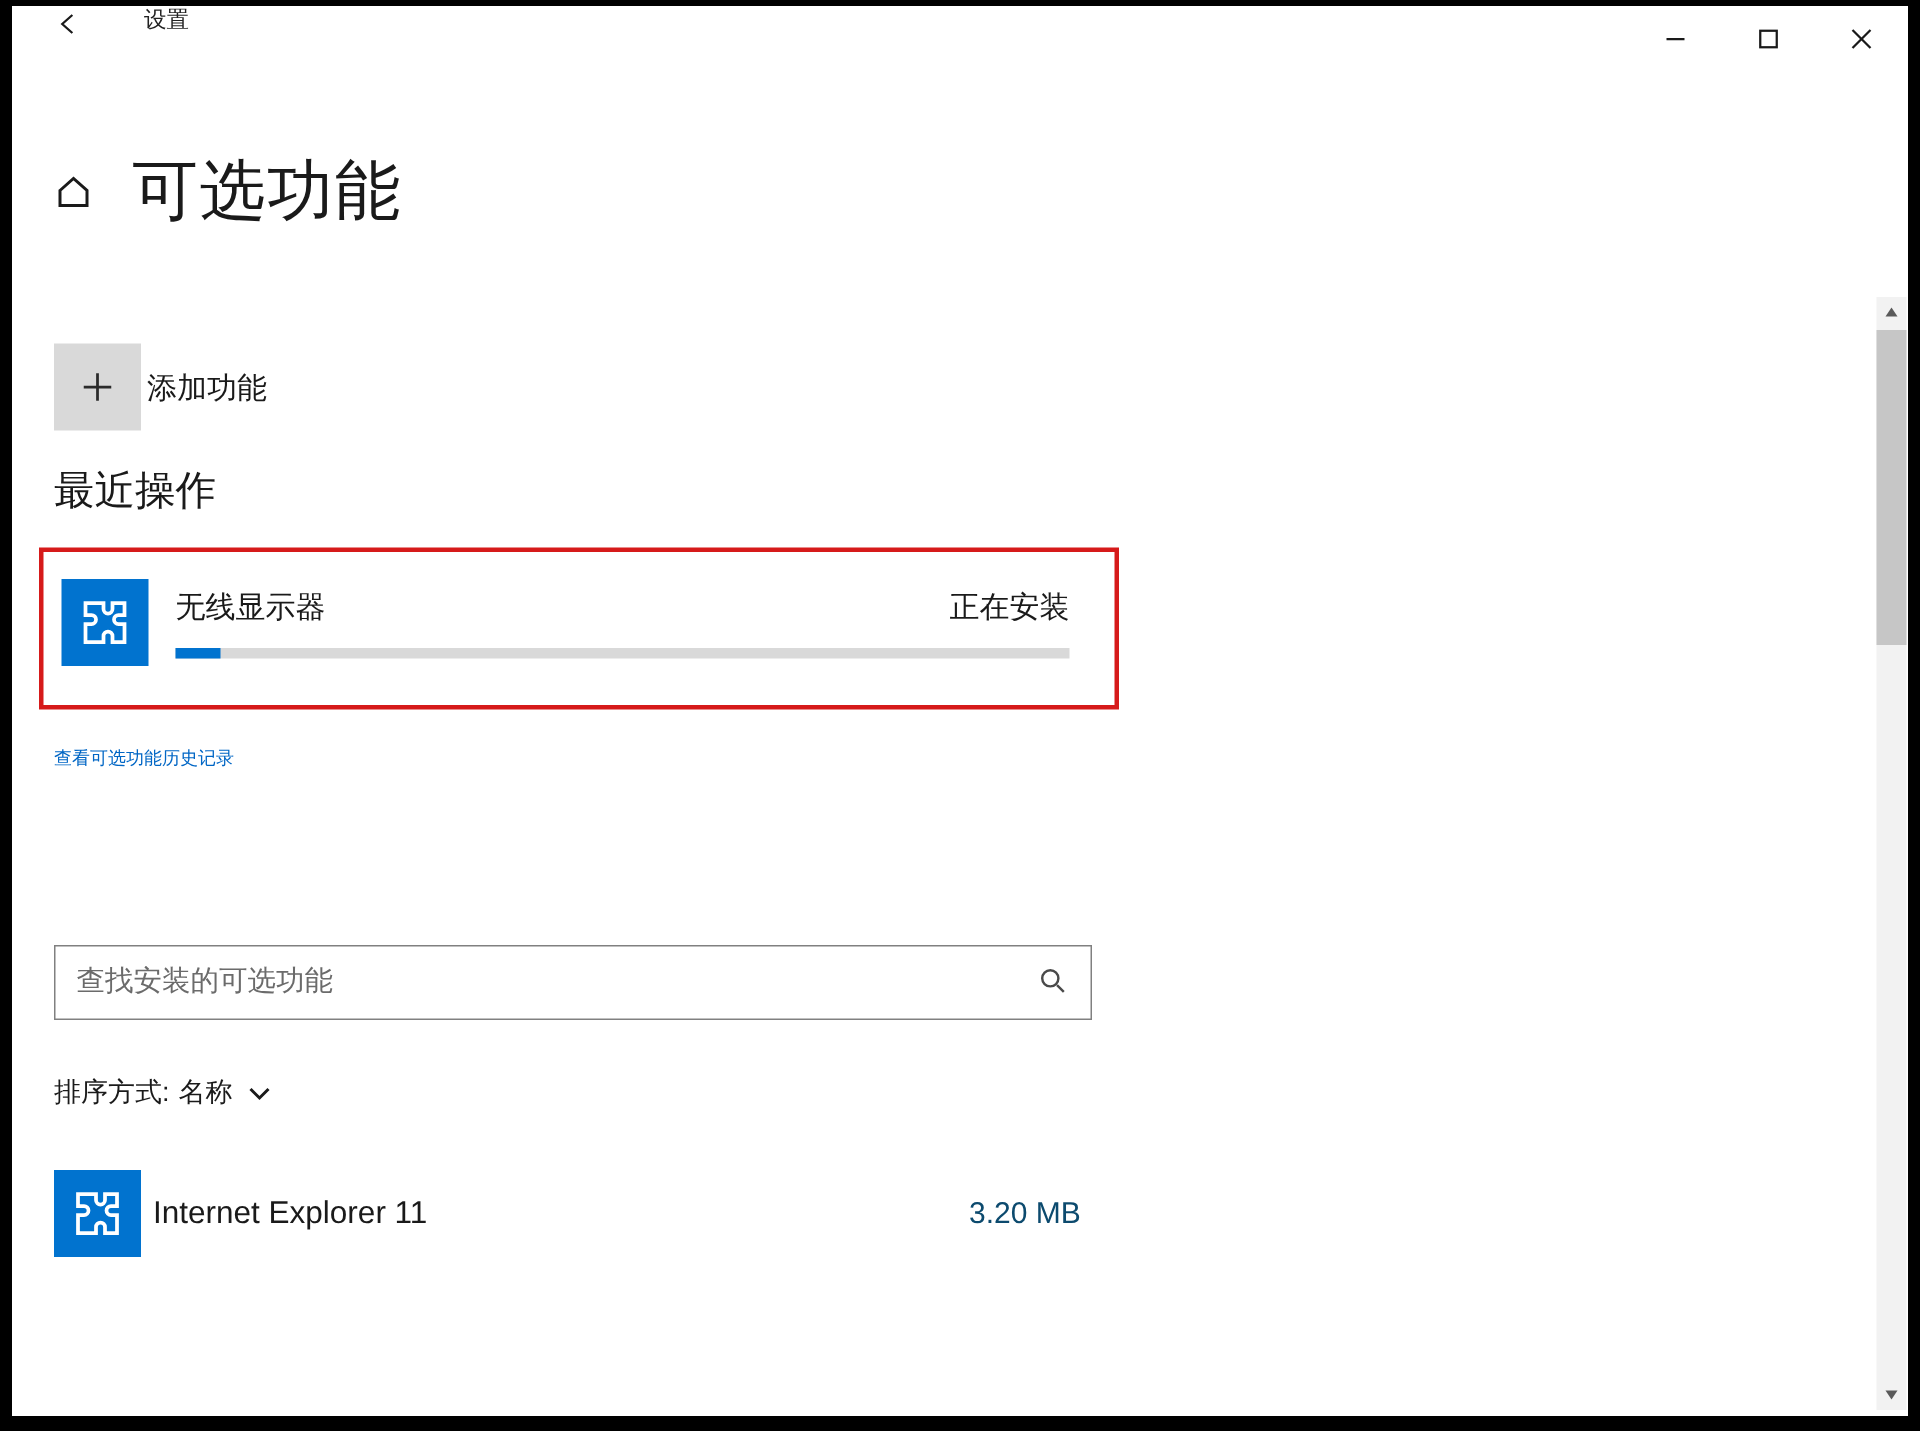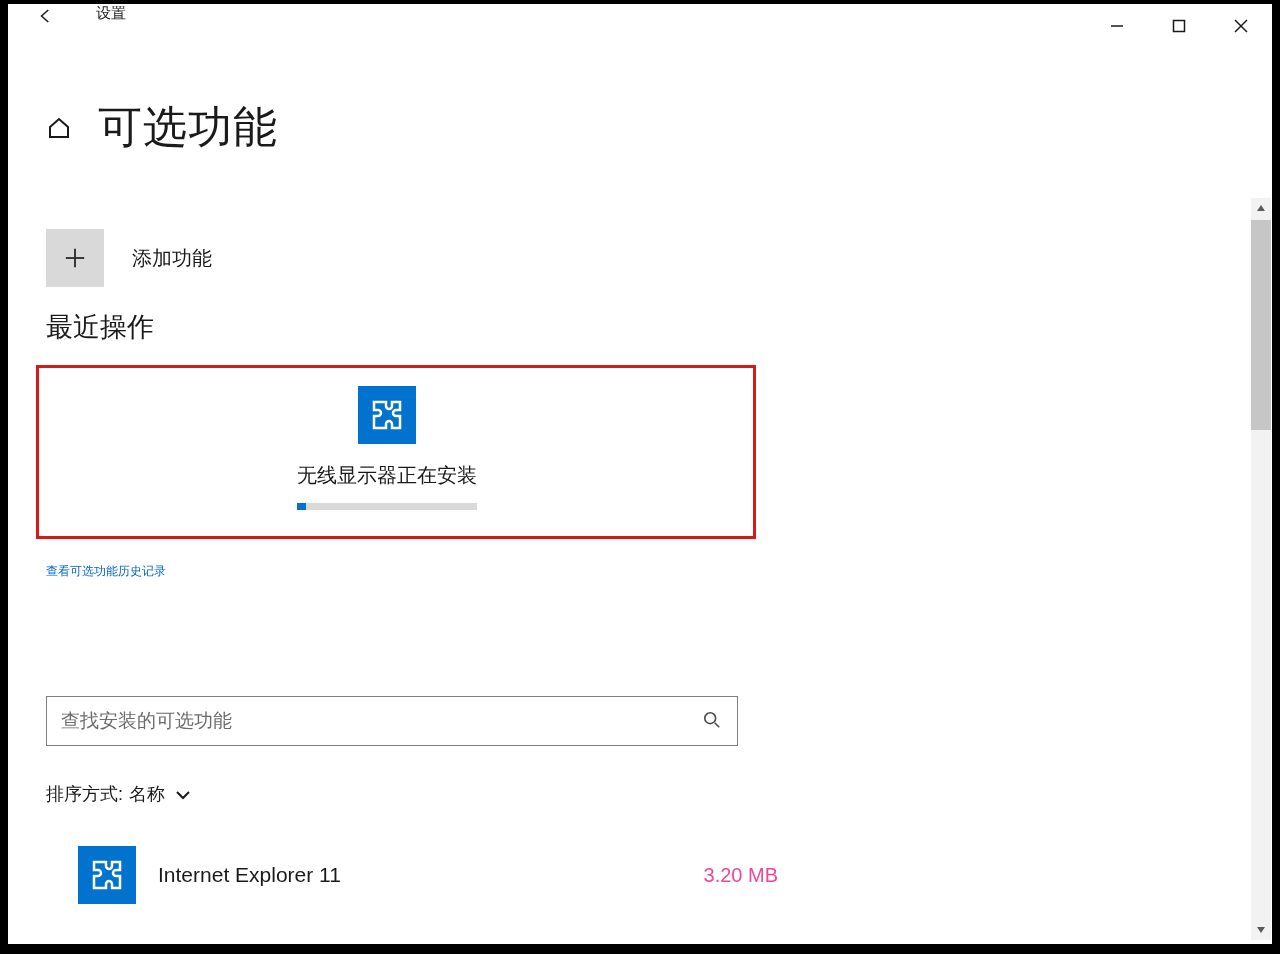--- a/index.html
+++ b/index.html
@@ -63,21 +63,21 @@
     }
     .win-btn svg { width: 14px; height: 14px; }
     .content-wrap {
       flex: 1;
       display: flex;
       position: relative;
       overflow: hidden;
     }
     .content {
       flex: 1;
-      padding-left: 38px;
+      padding-left: 28px;
       padding-top: 50px;
       overflow: hidden;
     }
     .header-row {
       display: flex;
       align-items: center;
       gap: 26px;
       margin-bottom: 72px;
     }
     .home-icon {
@@ -91,21 +91,21 @@
     .home-icon svg { width: 24px; height: 24px; }
     .page-title {
       font-size: 44px;
       font-weight: 500;
       color: #1a1a1a;
       letter-spacing: 1px;
     }
     .add-row {
       display: flex;
       align-items: center;
-      gap: 28px;
+      gap: 4px;
       margin-bottom: 22px;
     }
     .add-btn {
       width: 58px;
       height: 58px;
       background: #d9d9d9;
       display: flex;
       align-items: center;
       justify-content: center;
       cursor: pointer;
@@ -125,21 +125,20 @@
       border: 3.5px solid #d61a1a;
       padding: 18px 30px 26px 12px;
       width: 720px;
       margin-left: -10px;
       margin-bottom: 16px;
     }
     .install-row {
       display: flex;
       align-items: center;
       gap: 18px;
-      flex-direction: column;
     }
     .feature-icon-box {
       width: 58px;
       height: 58px;
       background: #0173cf;
       display: flex;
       align-items: center;
       justify-content: center;
       flex-shrink: 0;
     }
@@ -216,36 +215,35 @@
       margin-bottom: 40px;
       cursor: pointer;
     }
     .sort-label { color: #1a1a1a; }
     .sort-value { color: #1a1a1a; font-weight: 500; text-align: center; }
     .sort-chevron { margin-left: 4px; }
     .sort-chevron svg { width: 16px; height: 10px; }
     .feature-row {
       display: flex;
       align-items: center;
-      gap: 22px;
+      gap: 8px;
       width: 700px;
       margin-bottom: 30px;
       cursor: pointer;
-      margin-left: 32px;
     }
     .feature-label {
       flex: 1;
       font-size: 21px;
       color: #1a1a1a;
     }
     .feature-size {
       font-size: 20px;
-      color: #ec4899;
+      color: #0c4a6e;
       min-width: 90px;
-      text-align: right;
+      text-align: left;
     }
     .scrollbar {
       position: absolute;
       right: 1px;
       top: 150px;
       width: 20px;
       bottom: 4px;
       background: #f2f2f2;
     }
     .scroll-arrow {

